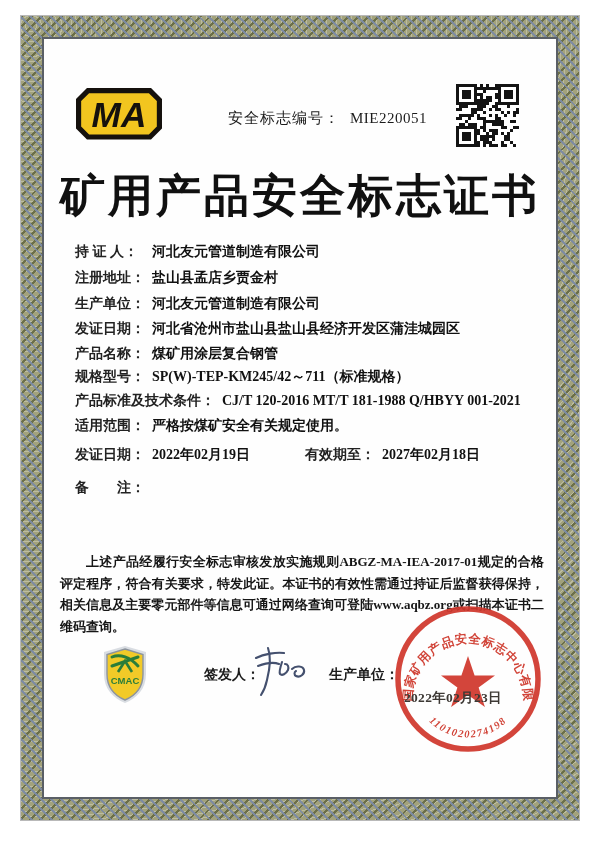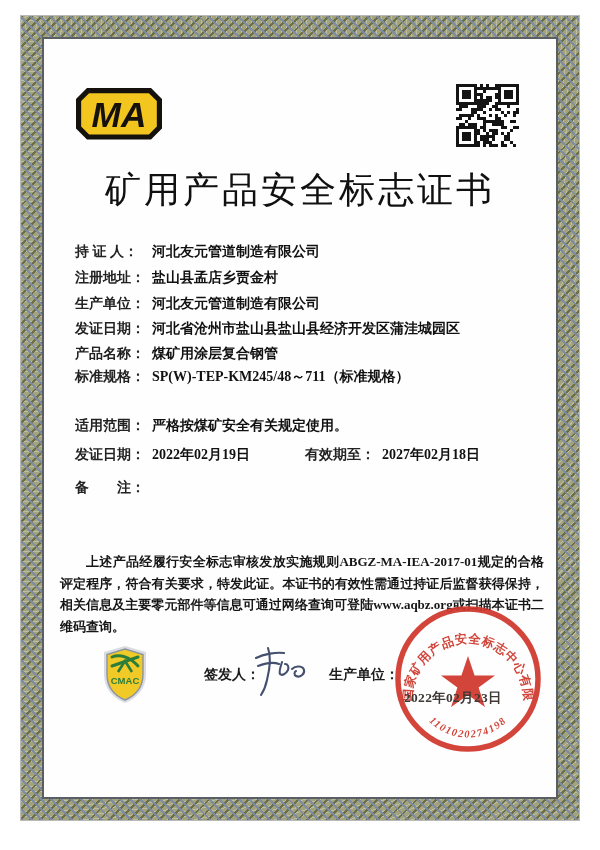--- a/index.html
+++ b/index.html
@@ -11,21 +11,21 @@
            repeating-linear-gradient(45deg, rgba(125,139,163,0.95) 0 2px, rgba(125,139,163,0) 2px 7px),
            repeating-linear-gradient(135deg, rgba(100,104,66,0.9) 0 2px, rgba(100,104,66,0) 2px 7px),
            repeating-radial-gradient(circle at 10px 10px, rgba(255,255,255,0.28) 0 1px, rgba(255,255,255,0) 1px 5px);
          outline:1px solid #b9b9b9;}
   .inner{position:absolute;inset:21px;background:#fefefe;border:2px solid #5a5f66;}
   .abs{position:absolute;}
 
   .mark-line{left:228px;top:109px;font-size:15px;letter-spacing:1px;white-space:nowrap;}
   .mark-line .num{font-family:"Liberation Serif", serif;margin-left:10px;letter-spacing:0.5px;}
 
-  .title{left:0;right:0;top:166px;text-align:center;font-size:36px;font-weight:400;
+  .title{left:0;right:0;top:166px;text-align:center;font-size:45px;font-weight:700;
          letter-spacing:3px;color:#101010;}
 
   .row{left:75px;font-size:14px;font-weight:700;white-space:nowrap;color:#1c1c1c;}
   .row .lbl{display:inline-block;width:77px;color:#222;}
   .row.wide .lbl{width:147px;}
   .row .val{color:#111;}
   .pair .lbl2{position:absolute;left:230px;top:0;width:77px;}
   .pair .val2{position:absolute;left:307px;top:0;}
 
   .statement{left:60px;width:484px;top:551px;font-size:13px;font-weight:700;
@@ -48,20 +48,23 @@
     <div class="inner"></div>
   </div>
 
   <div class="abs ma">
     <svg viewBox="0 0 100 60">
       <polygon points="14,3 86,3 97,14 97,46 86,57 14,57 3,46 3,14" fill="#f2c51f" stroke="#15110d" stroke-width="6"></polygon>
       <text x="50" y="45" font-size="41" font-style="italic" font-weight="900" text-anchor="middle" fill="#15110d" font-family="Liberation Sans, sans-serif">MA</text>
     </svg>
   </div>
 
+  <div class="abs mark-line">
+    <span>安全标志编号：</span><span class="num">MIE220051</span>
+  </div>
 
   <div class="abs qr">
       <svg viewBox="0 0 63 63" shape-rendering="crispEdges">
         <rect width="63" height="63" fill="#fff"></rect>
         <rect x="24" y="0" width="3" height="3" fill="#141414"></rect>
         <rect x="30" y="0" width="3" height="3" fill="#141414"></rect>
         <rect x="39" y="0" width="3" height="3" fill="#141414"></rect>
         <rect x="21" y="3" width="3" height="3" fill="#141414"></rect>
         <rect x="24" y="3" width="3" height="3" fill="#141414"></rect>
         <rect x="27" y="3" width="3" height="3" fill="#141414"></rect>
@@ -219,21 +222,24 @@
   <div class="abs row" style="top:295px">
     <span class="lbl">生产单位：</span><span class="val">河北友元管道制造有限公司</span>
   </div>
   <div class="abs row" style="top:320px">
     <span class="lbl">发证日期：</span><span class="val">河北省沧州市盐山县盐山县经济开发区蒲洼城园区</span>
   </div>
   <div class="abs row" style="top:345px">
     <span class="lbl">产品名称：</span><span class="val">煤矿用涂层复合钢管</span>
   </div>
   <div class="abs row" style="top:368px">
-    <span class="lbl">标准规格：</span><span class="val">SP(W)-TEP-KM245/48～711（标准规格）</span>
+    <span class="lbl">规格型号：</span><span class="val">SP(W)-TEP-KM245/42～711（标准规格）</span>
+  </div>
+  <div class="abs row wide" style="top:392px">
+    <span class="lbl">产品标准及技术条件：</span><span class="val">CJ/T 120-2016 MT/T 181-1988 Q/HBYY 001-2021</span>
   </div>
   <div class="abs row" style="top:417px">
     <span class="lbl">适用范围：</span><span class="val">严格按煤矿安全有关规定使用。</span>
   </div>
 
   <div class="abs row pair" style="top:446px;width:470px">
     <span class="lbl">发证日期：</span><span class="val">2022年02月19日</span>
     <span class="lbl lbl2">有效期至：</span>
     <span class="val val2">2027年02月18日</span>
   </div>

